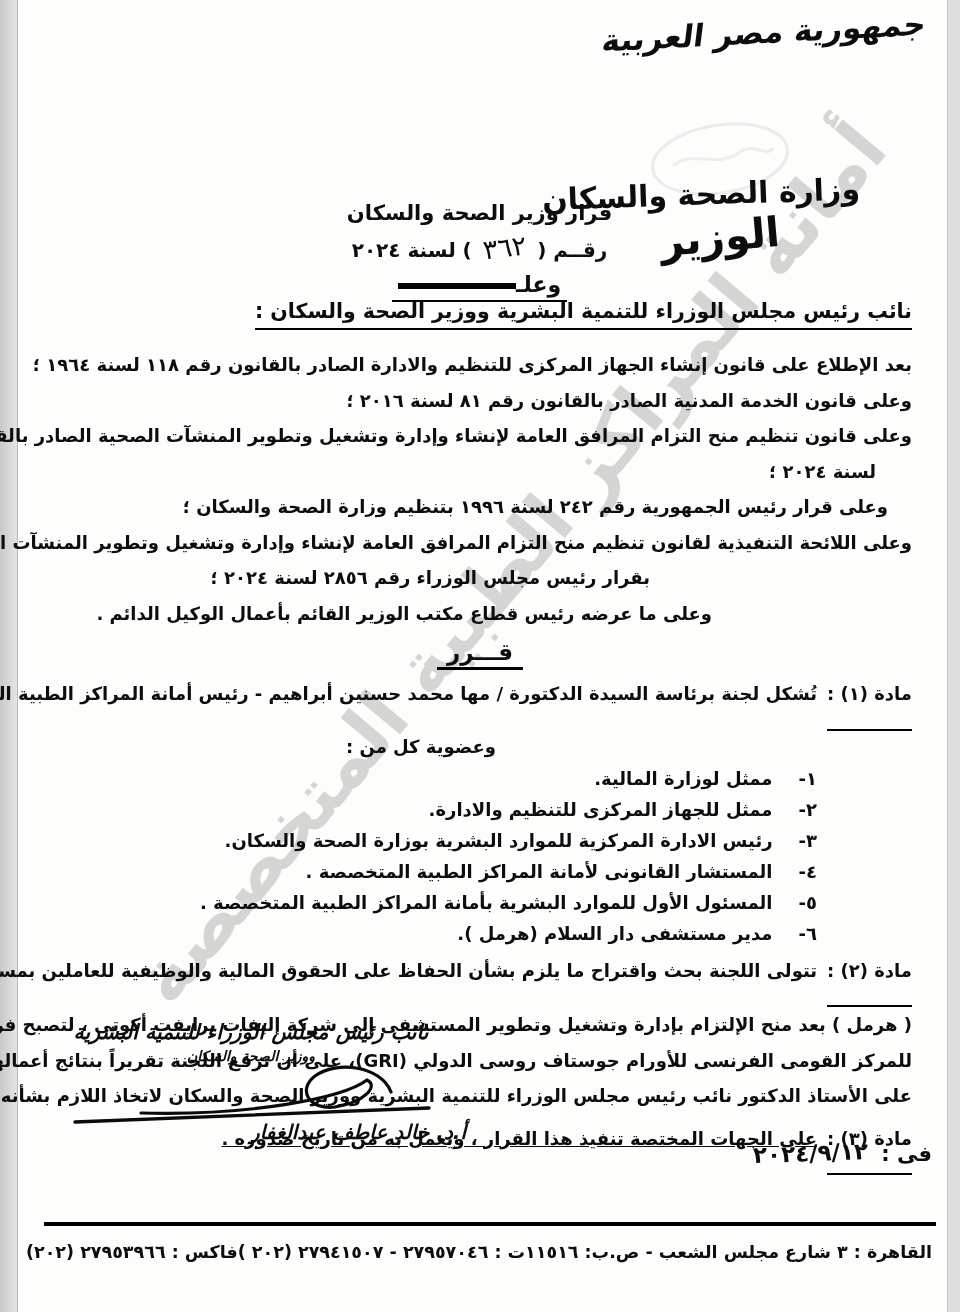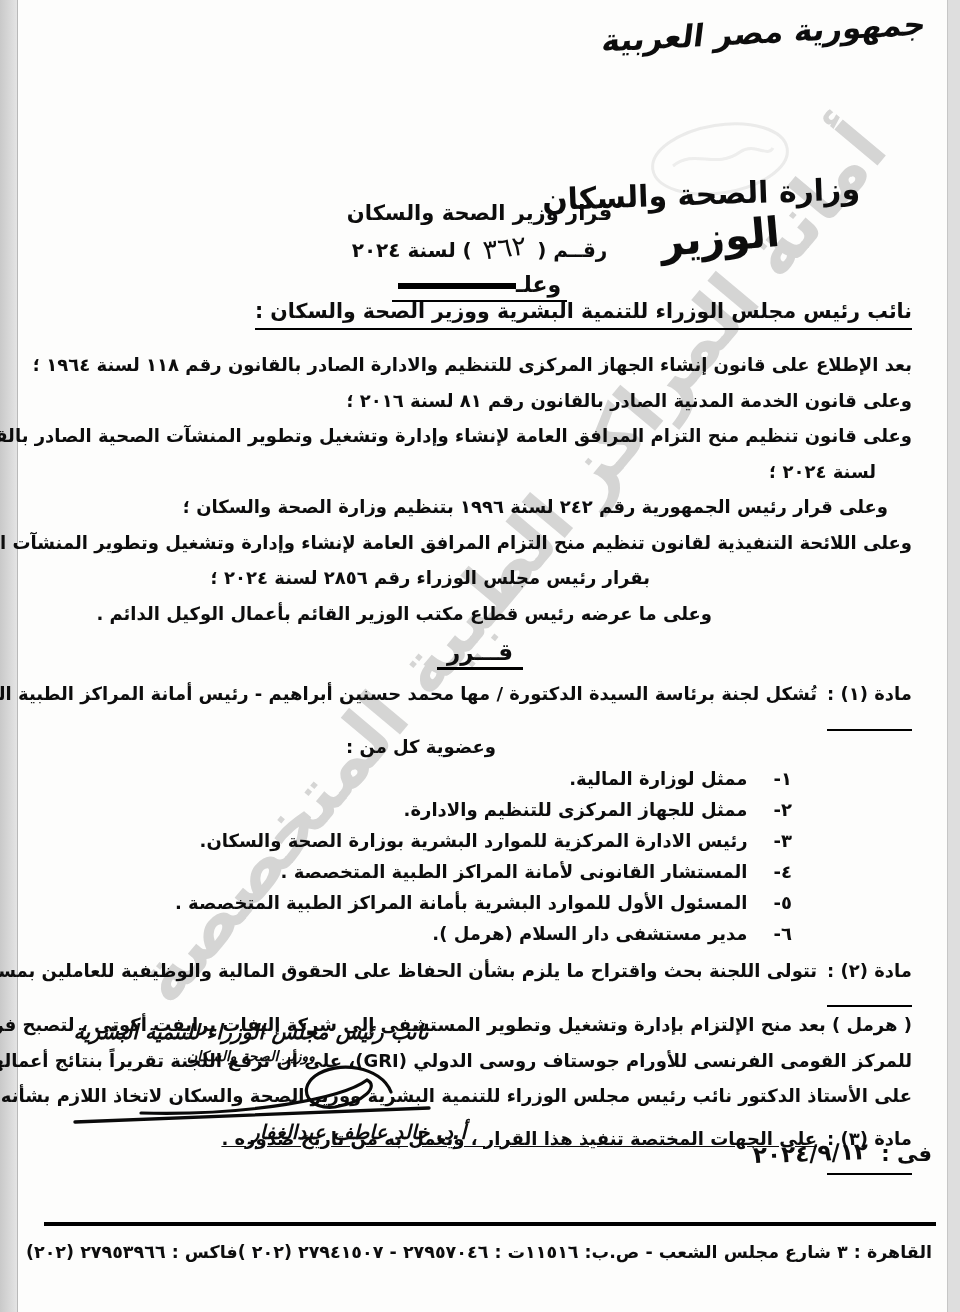--- a/index.html
+++ b/index.html
@@ -53,21 +53,21 @@
   .line { white-space:nowrap; line-height:35.5px; }
   .ind-a { margin-right:36px; }   
   .ind-b { margin-right:24px; }   
   .ind-c { margin-right:262px; }  
   .ind-d { margin-right:200px; }  
   .qarrar-wrap { text-align:center; margin:8px 0 6px; }
   .qarrar { display:inline-block; font-size:23px; border-bottom:3.5px solid #000;
             padding:0 10px 2px; letter-spacing:2px; }
   .mada { display:inline-block; border-bottom:2px solid #000; padding-bottom:17px; margin-left:10px; }
   .intro-line { margin-right:118px; line-height:32px; white-space:nowrap;text-align:center; }
-  .member { margin-right:120px; line-height:31px; white-space:nowrap; }
+  .member { margin-right:95px; line-height:31px; white-space:nowrap; }
   .member .mnum { display:inline-block; margin-left:26px; }
   .art2 { margin-top:4px; }
   .art3 { margin-top:7px;text-decoration:underline; }
 
   
   .sig-block { position:absolute; left:36px; top:1020px; width:430px; text-align:center; font-weight:bold;font-style:italic; }
   .sig-l1 { font-size:20.5px; white-space:nowrap; }
   .sig-l2 { font-size:14px; margin-top:4px; }
   .sig-svg { display:block; margin:-6px auto -10px; }
   .sig-name { font-size:20px; white-space:nowrap;text-align:right; }

